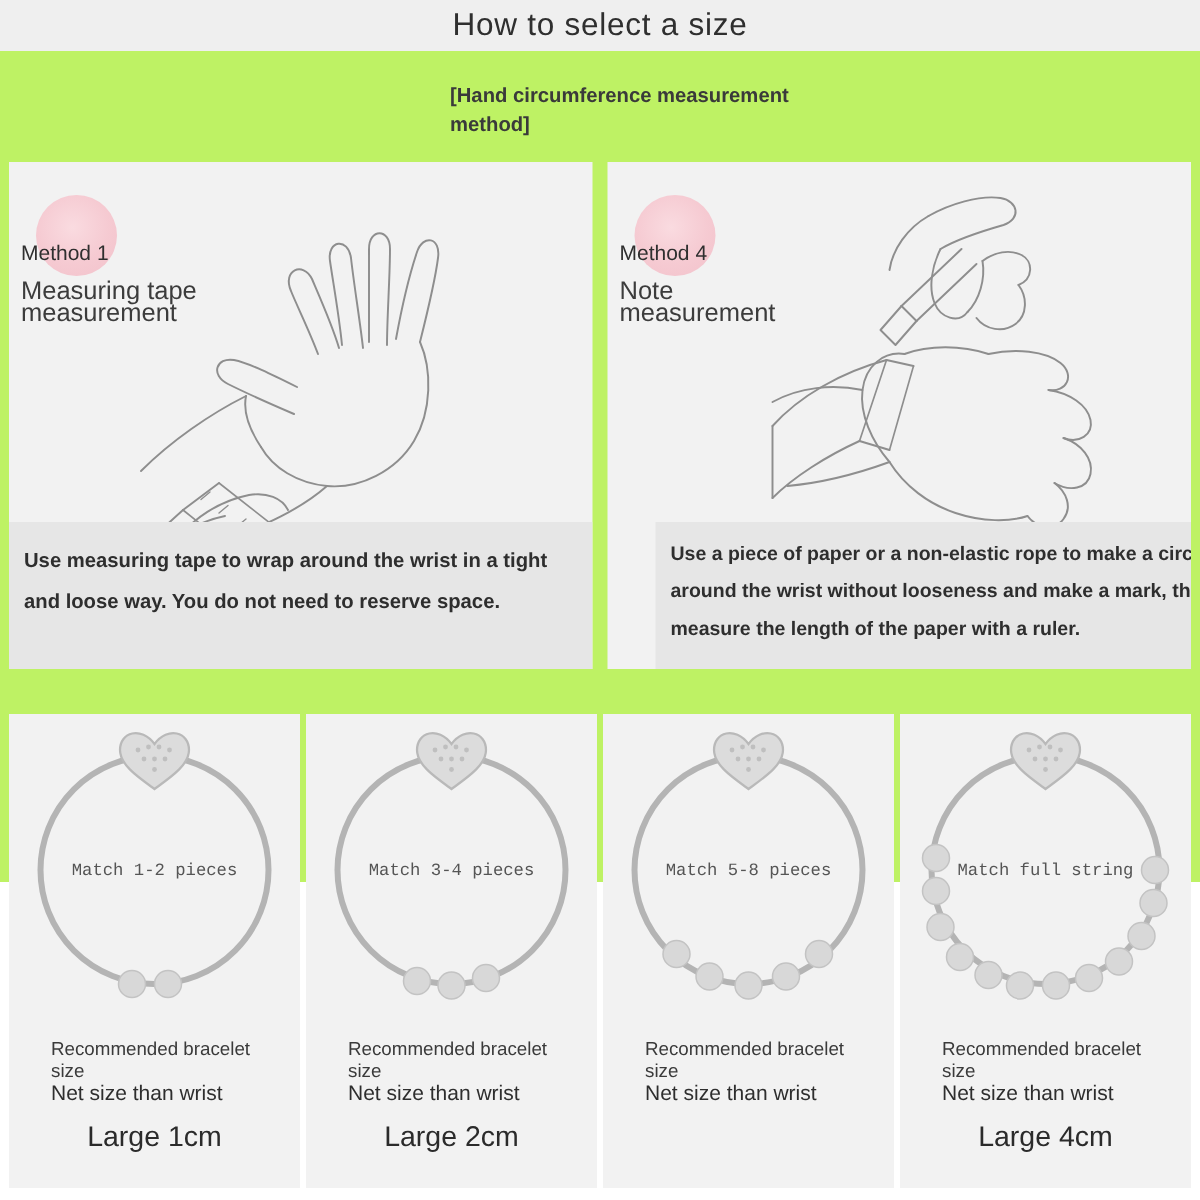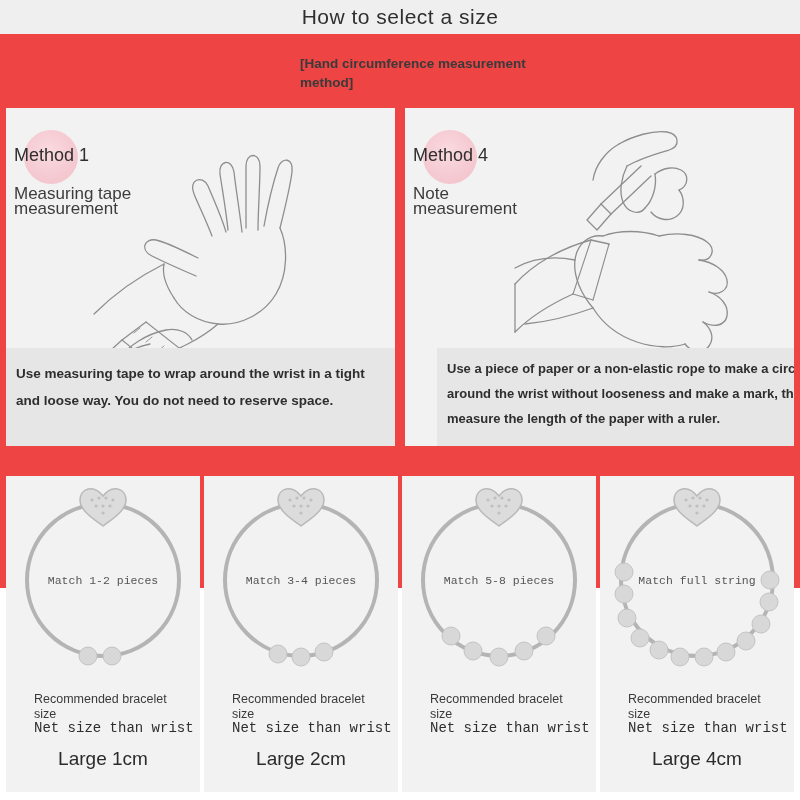--- a/index.html
+++ b/index.html
@@ -13,21 +13,21 @@
     font-family: "Liberation Sans", sans-serif;
     color: #333333;
     overflow: hidden;
     position: relative;
   }
 
   .page {
     width: 800px;
     height: 588px;
     position: relative;
-    background: #ef4444;
+    background: #bef264;
   }
 
   
   .title-bar {
     position: absolute;
     left: 0;
     top: 0;
     width: 800px;
     height: 34px;
     background: #efefef;
@@ -83,22 +83,22 @@
     top: 22px;
     width: 54px;
     height: 54px;
     border-radius: 50%;
     background: radial-gradient(circle at 45% 40%, #fbd7dd 0%, #f6c3cc 55%, #f2b9c4 100%);
     opacity: 0.85;
   }
   .method-label {
     position: absolute;
     left: 8px;
-    top: 37px;
-    font-size: 18px;
+    top: 52px;
+    font-size: 14px;
     color: #2f2f2f;
     white-space: nowrap;
   }
   .method-sub {
     position: absolute;
     left: 8px;
     top: 78px;
     width: 120px;
     font-size: 17px;
     line-height: 15px;
@@ -168,21 +168,20 @@
     line-height: 15px;
     color: #3a3a3a;
   }
   .rec-line2 {
     position: absolute;
     left: 28px;
     top: 244px;
     width: 160px;
     font-size: 14px;
     color: #2e2e2e;
-    font-family: Liberation Mono, monospace;
   }
   .size-value {
     position: absolute;
     left: 0;
     top: 272px;
     width: 194px;
     text-align: center;
     font-size: 19px;
     color: #2b2b2b;
   }

